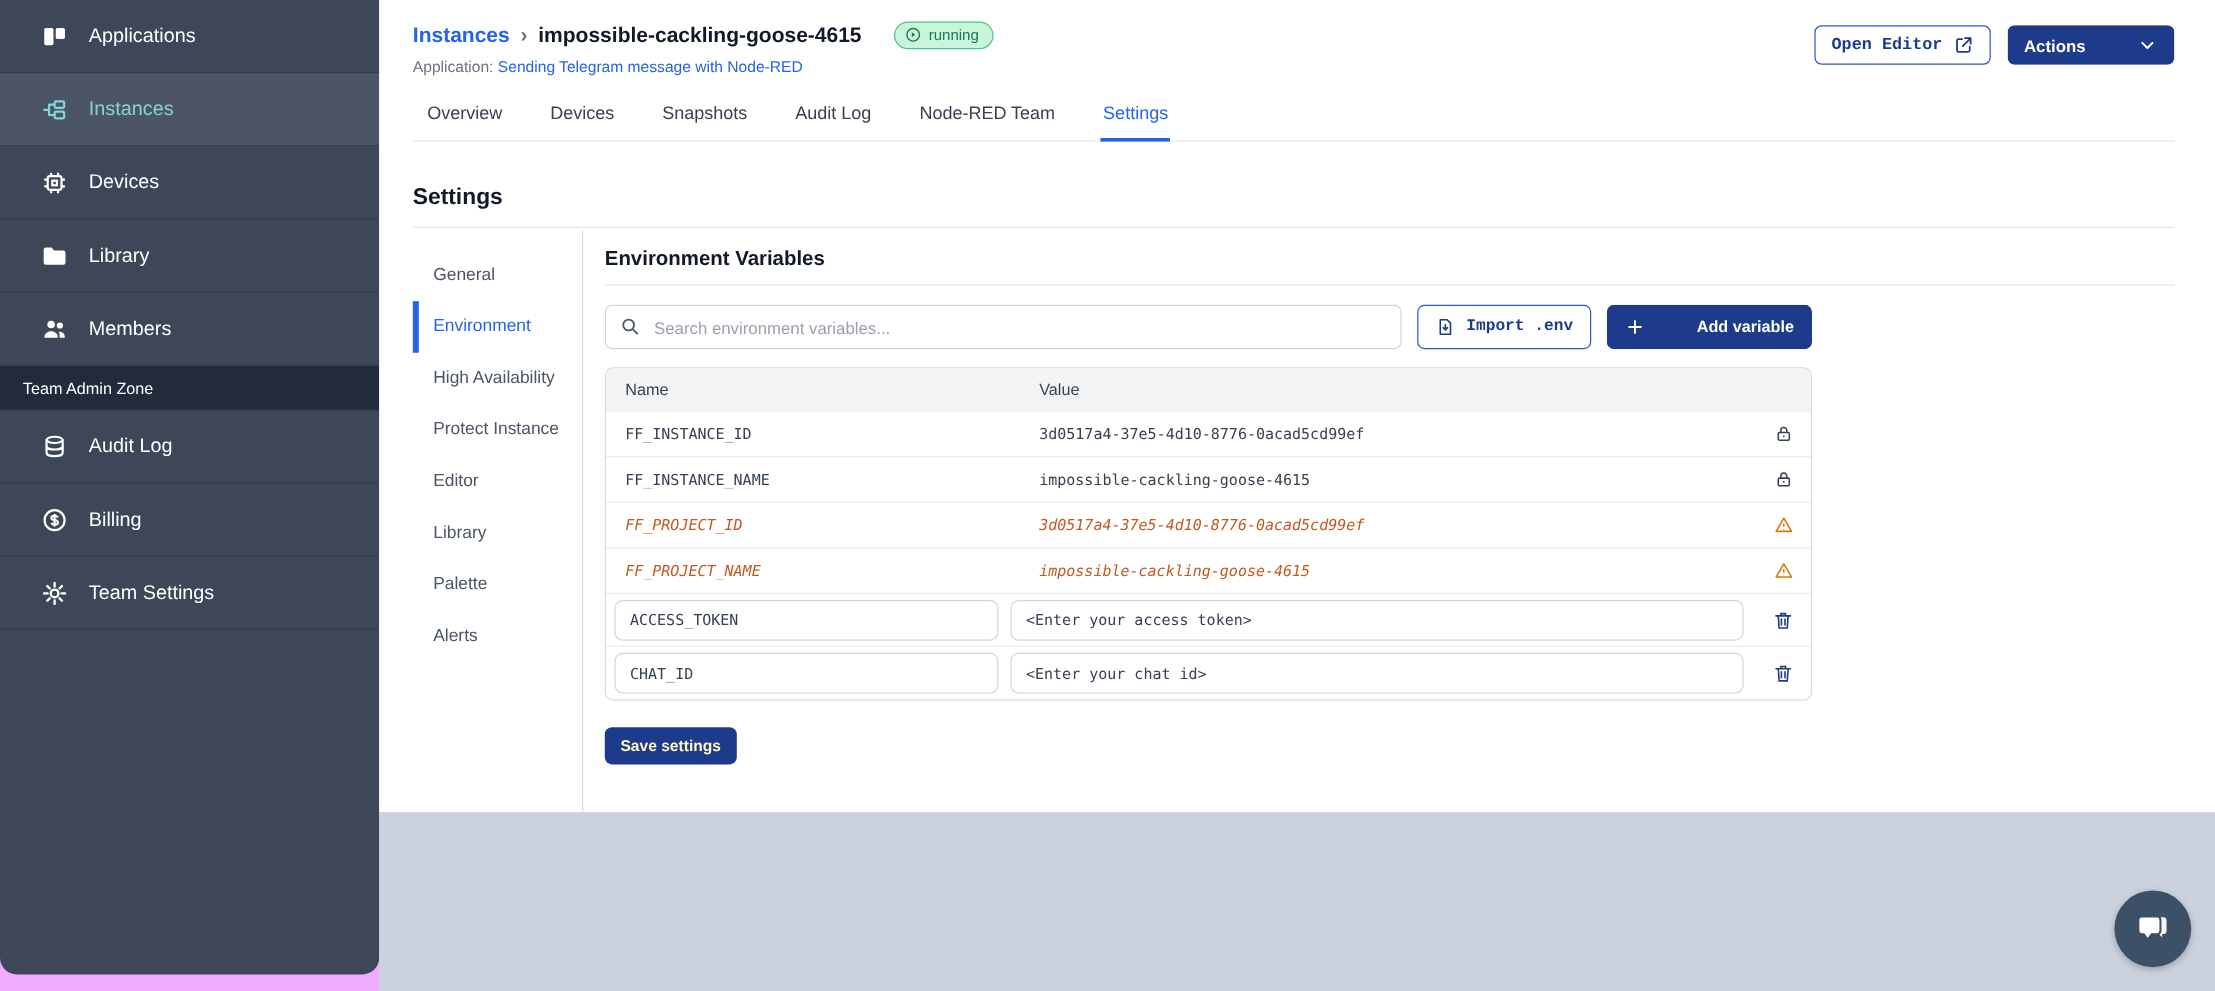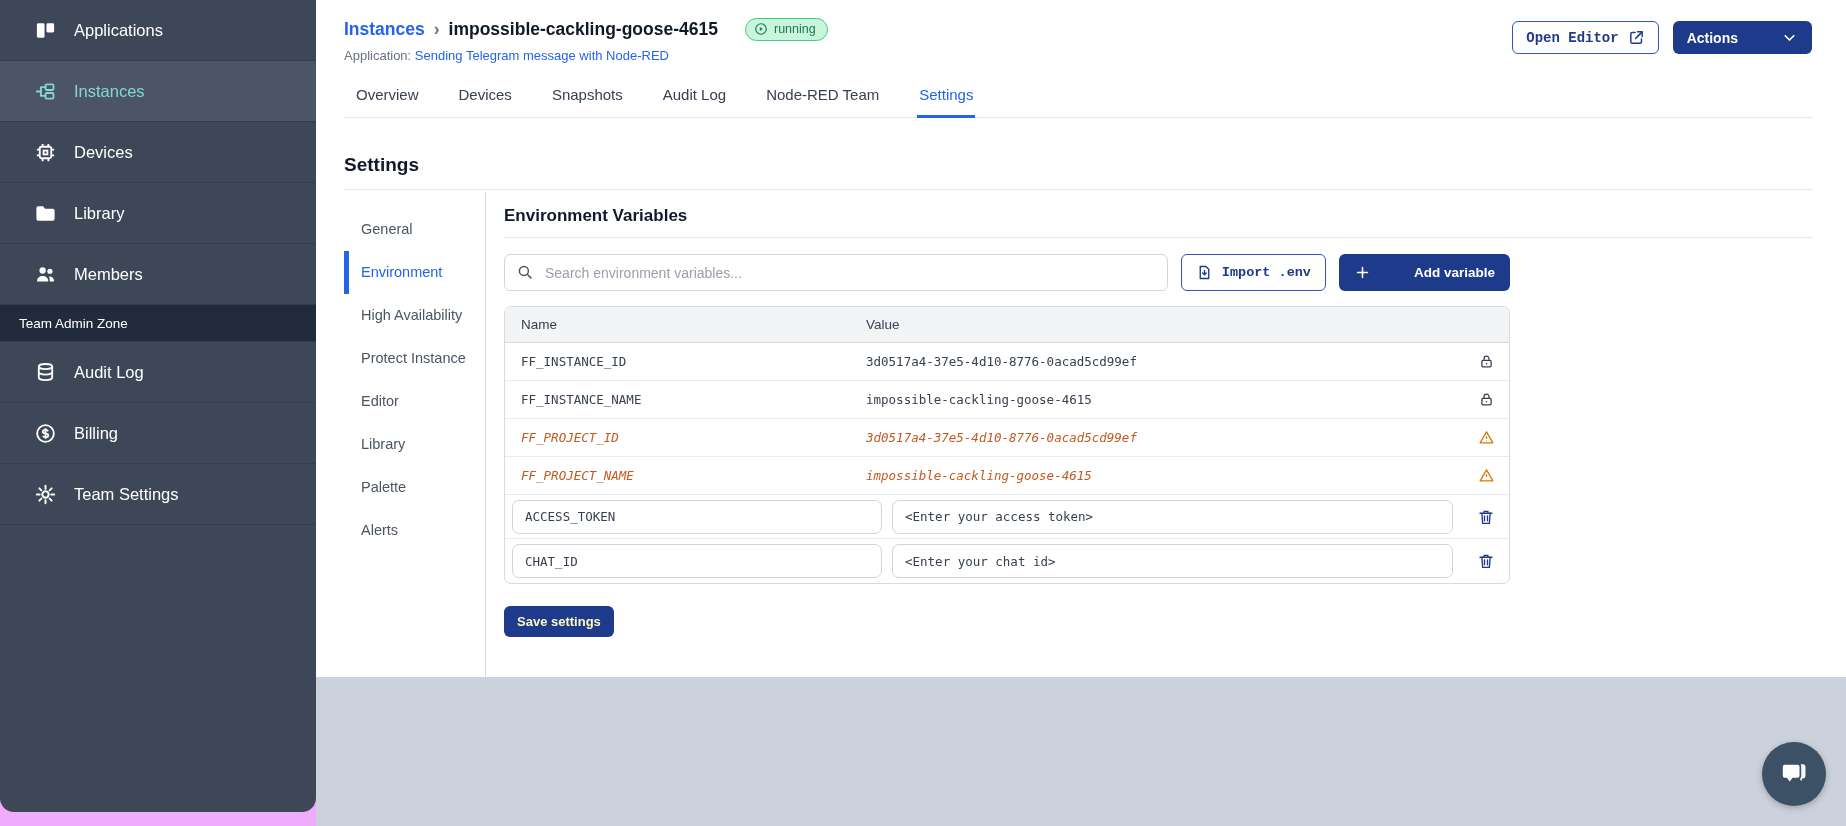--- a/index.html
+++ b/index.html
@@ -87,21 +87,21 @@
   .mono{font-family:"DejaVu Sans Mono",monospace; font-size:12.5px;}
   .srow{display:flex; align-items:center; border-bottom:1px solid #e7eaee; height:38px;}
   .srow .cell{padding:0 16px; white-space:nowrap; overflow:hidden;}
   .srow.dep .cell{color:var(--orange); font-style:italic;}
   .srow .col-ic svg{width:17px; height:17px; color:var(--text);}
   .srow.dep .col-ic svg{color:var(--warn);}
   .erow{display:flex; align-items:center; gap:10px; padding:5px 0 5px 7px; border-bottom:1px solid #e7eaee; height:44px;}
   .erow:last-child, .srow:last-child{border-bottom:none;}
   .einput{height:34px; border:1px solid #d1d5db; border-radius:7px; padding:0 12px; outline:none;
     font-family:"DejaVu Sans Mono",monospace; font-size:12.5px; color:var(--text); background:#fff;}
-  .einput.name{width:370px; flex-shrink:0;}
+  .einput.name{width:320px; flex-shrink:0;}
   .einput.val{flex:1;}
   .icon-btn{width:46px; background:none; border:none; cursor:pointer; display:flex; justify-content:center;}
   .icon-btn svg{width:18px; height:18px; color:var(--navy);}
 
   .savebtn{margin-top:22px; background:var(--navy); color:#fef9c3; font-weight:bold; font-size:13px;
     border:none; border-radius:6px; padding:8px 13px; cursor:pointer; font-family:"Liberation Sans",sans-serif;}
 
   
   .chat{position:absolute; right:20px; bottom:20px; width:64px; height:64px; border-radius:50%;
     background:#3c5066; display:flex; align-items:center; justify-content:center; cursor:pointer;

